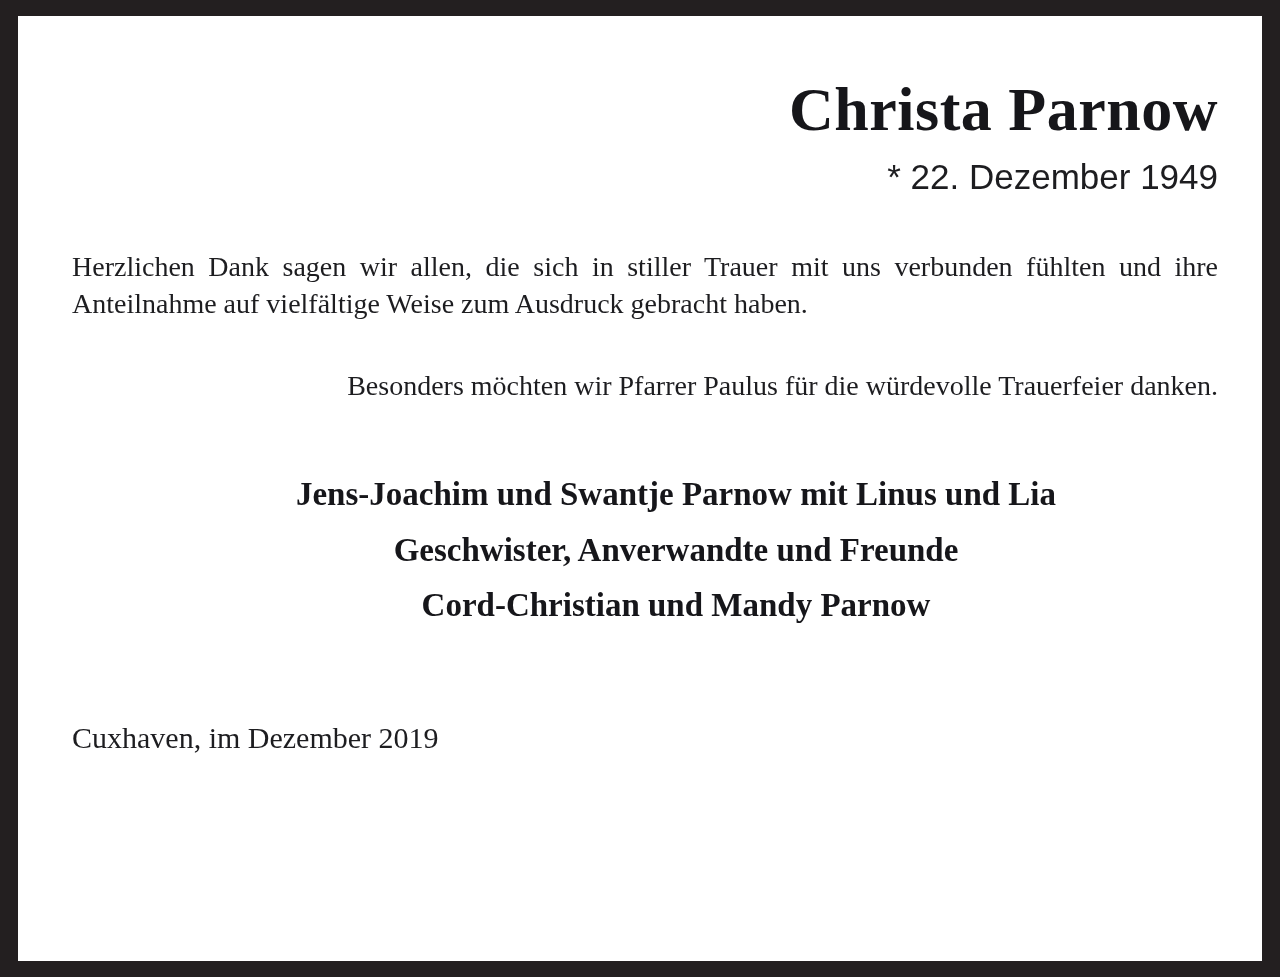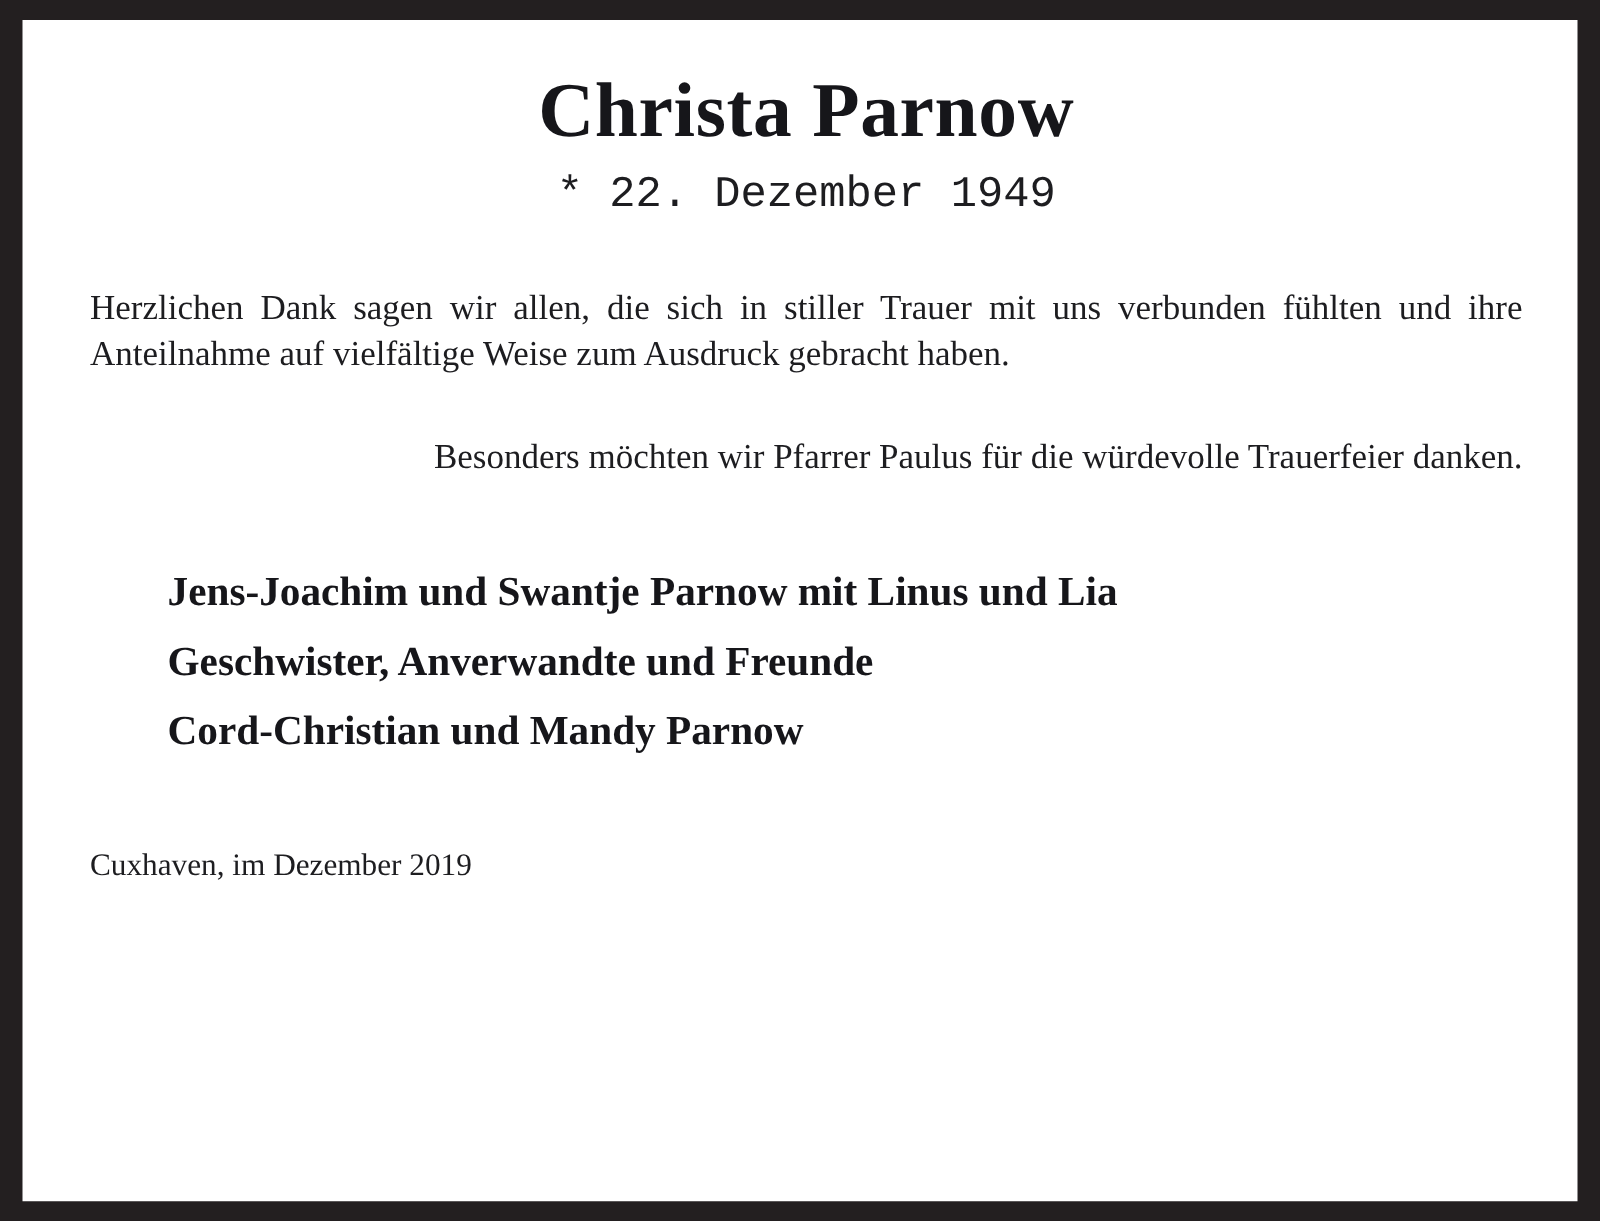--- a/index.html
+++ b/index.html
@@ -23,33 +23,33 @@
     box-sizing: border-box;
   }
   .inner {
     position: absolute;
     left: 54px;
     top: 0;
     width: 1146px;
     height: 100%;
   }
   .header-block {
-    text-align: center;
-    padding-top: 42px;
+    text-align: right;
+    padding-top: 62px;
   }
   .deceased-name {
     font-family: "Liberation Serif", serif;
     font-weight: bold;
     font-size: 62px;
     line-height: 1.0;
     color: #16161a;
     letter-spacing: 0.5px;
   }
   .date-line {
-    font-family: Liberation Mono, monospace;
+    font-family: Liberation Sans, sans-serif;
     font-size: 35px;
     line-height: 1.42;
     color: #1d1d20;
     margin-top: 12px;
   }
   .date-line.second {
     margin-top: 0;
   }
   .body-block {
     margin-top: 46px;
@@ -66,32 +66,33 @@
     text-align: right;
     margin-bottom: 0;
   }
   .para.justified {
     text-align: justify;
     text-align-last: left;
   }
   .survivors {
     margin-top: 62px;
     margin-left: 62px;
+    text-align: center;
   }
   .survivor-line {
     font-family: "Liberation Serif", serif;
     font-weight: bold;
     font-size: 33px;
     line-height: 1.68;
     color: #16161a;
   }
   .place-date {
-    margin-top: 66px;
+    margin-top: 88px;
     font-family: "Liberation Serif", serif;
-    font-size: 25px;
+    font-size: 30px;
     color: #1d1d20;
   }
 </style>
 </head>
 <body>
 
 <div class="notice-card">
   <div class="inner">
 
     <div class="header-block">

